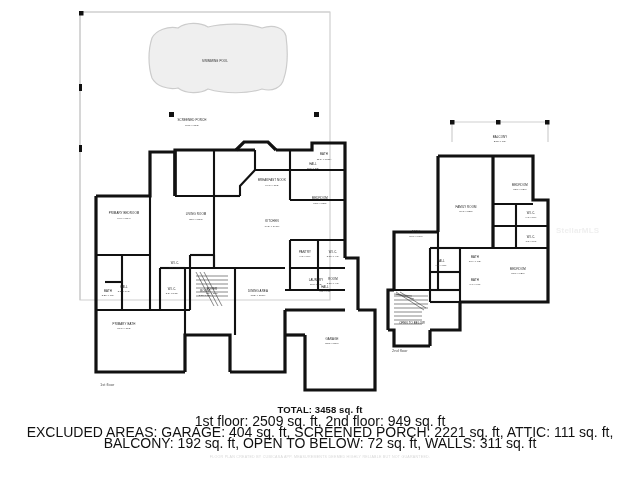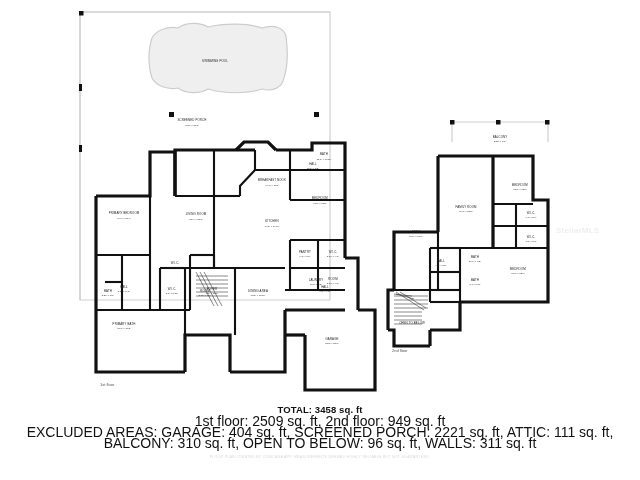--- a/index.html
+++ b/index.html
@@ -292,15 +292,15 @@
     <text class="flbl" x="392" y="352">2nd floor</text>
   </g>
 </svg>
 
 <div class="wm">StellarMLS</div>
 
 <div class="footer">
   <div class="f-total">TOTAL: 3458 sq. ft</div>
   <div class="f-line">1st floor: 2509 sq. ft, 2nd floor: 949 sq. ft</div>
   <div class="f-line">EXCLUDED AREAS: GARAGE: 404 sq. ft, SCREENED PORCH: 2221 sq. ft, ATTIC: 111 sq. ft,</div>
-  <div class="f-line">BALCONY: 310 sq. ft, OPEN TO BELOW: 96 sq. ft, WALLS: 311 sq. ft</div>
+  <div class="f-line">BALCONY: 192 sq. ft, OPEN TO BELOW: 72 sq. ft, WALLS: 311 sq. ft</div>
   <div class="f-fine">FLOOR PLAN CREATED BY CUBICASA APP. MEASUREMENTS DEEMED HIGHLY RELIABLE BUT NOT GUARANTEED.</div>
 </div>
 
 </body></html>

